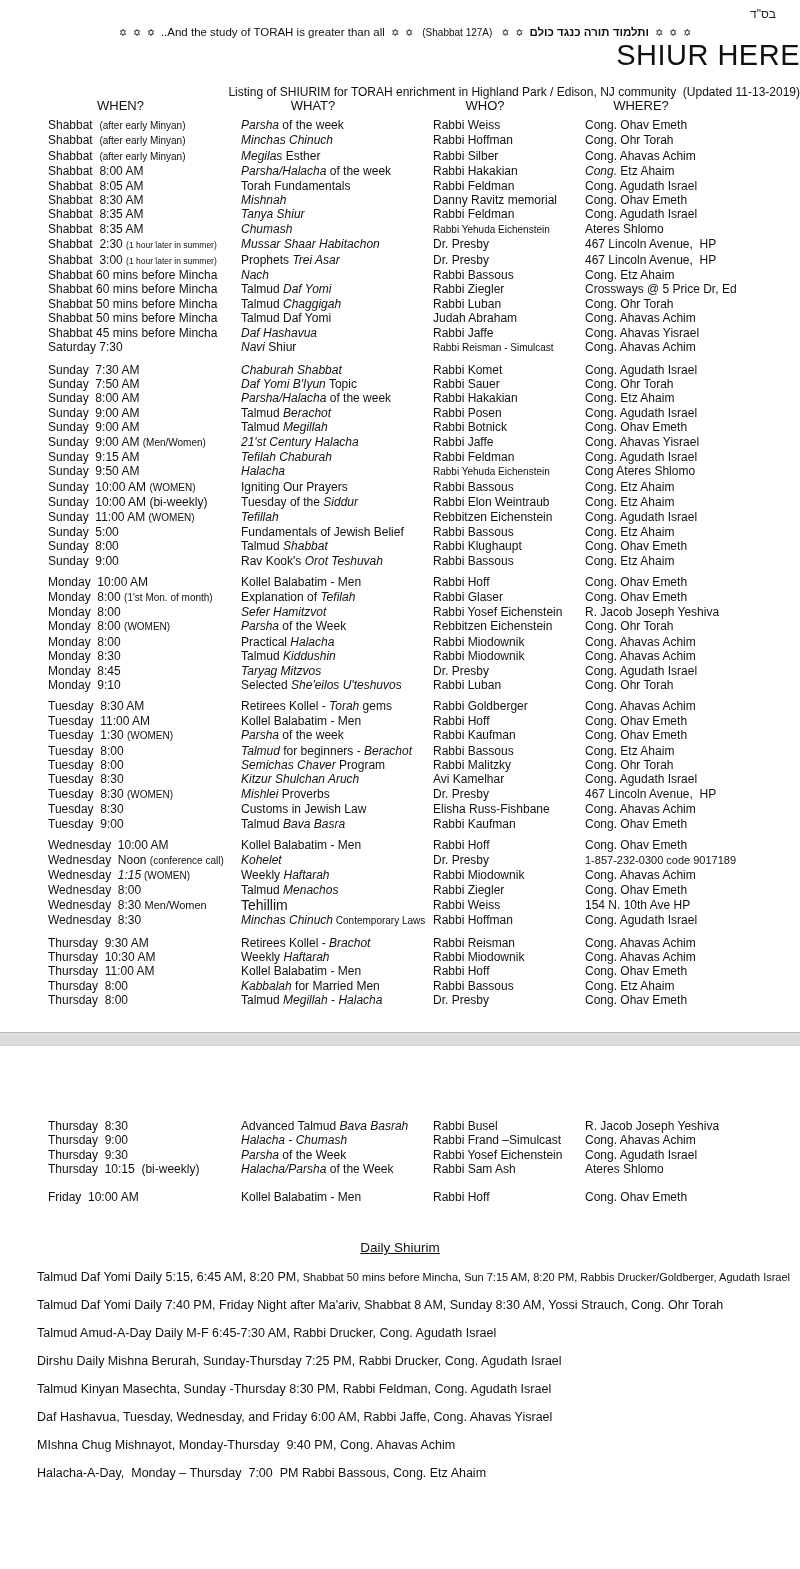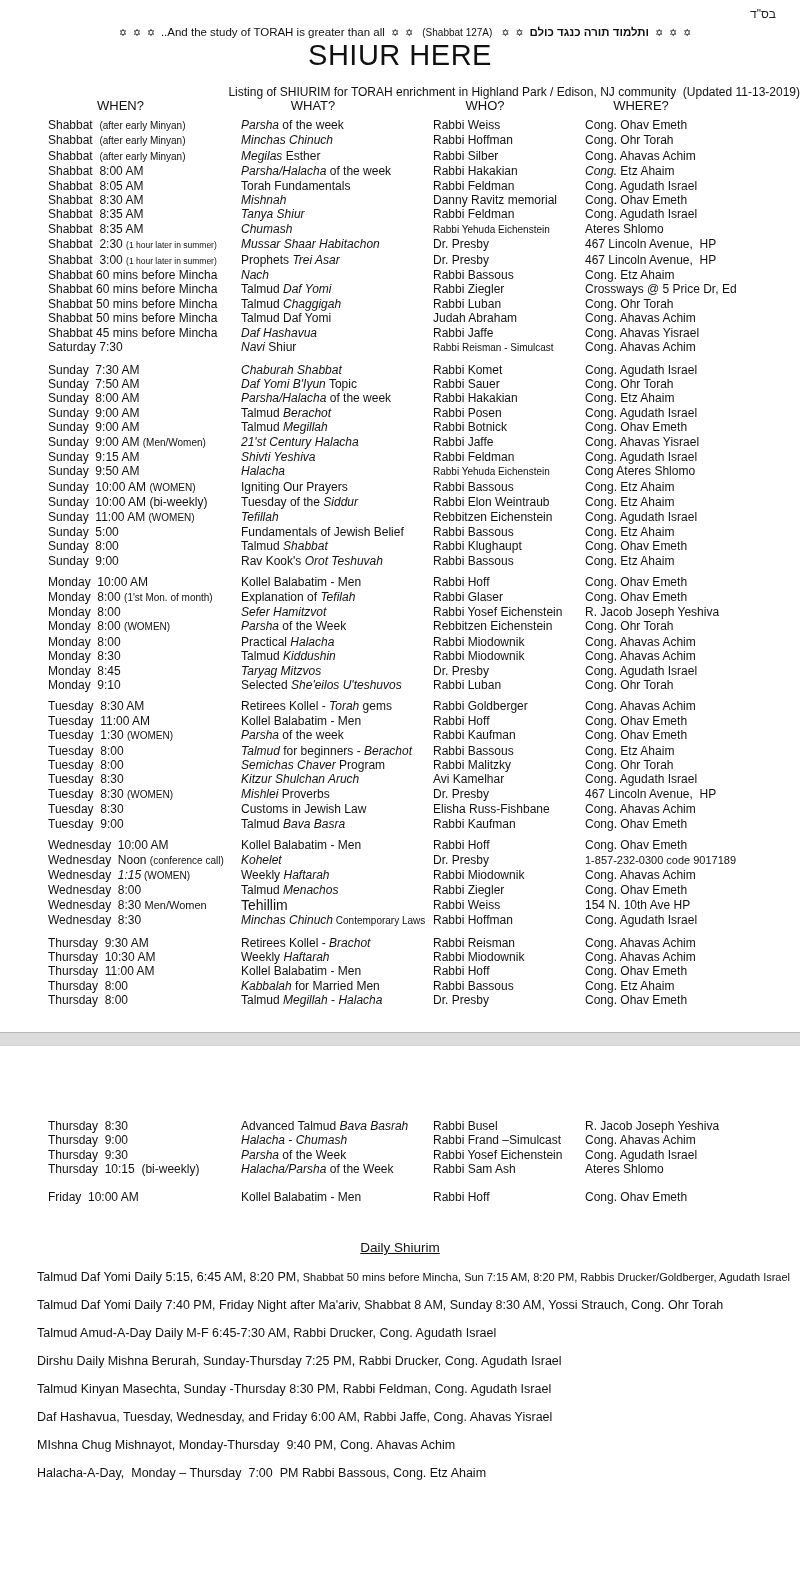--- a/index.html
+++ b/index.html
@@ -6,21 +6,21 @@
   body{
     width:800px;height:1569px;overflow:hidden;position:relative;
     font-family:"Liberation Sans","DejaVu Sans",sans-serif;color:#111;
     -webkit-font-smoothing:antialiased;
   }
   .page{position:relative;background:#fff;}
   .page1{height:1032px;box-sizing:border-box;}
   .besod{position:absolute;top:7px;right:24px;font-size:12px;color:#222;}
   .tagline{padding-top:26px;text-align:center;font-size:11.5px;white-space:pre;color:#111;padding-left:10px;}
   .tagline .star{font-size:9.5px;}
-  .doc-title{margin:2px 0 0 0;text-align:center;font-size:29px;line-height:30px;font-weight:400;letter-spacing:.5px;}
+  .doc-title{margin:2px 0 0 0;text-align:right;font-size:29px;line-height:30px;font-weight:400;letter-spacing:.5px;}
   .subtitle{text-align:right;font-size:12px;line-height:13px;margin-top:16px;white-space:pre;}
   .colheads{display:grid;grid-template-columns:193px 192px 152px 160px;padding-left:24px;margin-top:1px;font-size:13px;line-height:12px;}
   .colheads span{text-align:center;}
   .shiur-table{padding-left:48px;}
   #table1{margin-top:6px;}
   .group{margin-bottom:7px;}
   .page2 .group{margin-bottom:13px;}
   .row{display:grid;grid-template-columns:193px 192px 152px 1fr;font-size:12px;line-height:14.4px;}
   .cell{white-space:pre;overflow:visible;}
   .it{font-style:italic;}
@@ -182,21 +182,21 @@
           <div class="cell where">Cong. Ohav Emeth</div>
         </div>
         <div class="row">
           <div class="cell when"><span>Sunday  9:00 AM </span><span class="sm">(Men/Women)</span></div>
           <div class="cell what"><span class="it">21'st Century Halacha</span></div>
           <div class="cell who">Rabbi Jaffe</div>
           <div class="cell where">Cong. Ahavas Yisrael</div>
         </div>
         <div class="row">
           <div class="cell when">Sunday  9:15 AM</div>
-          <div class="cell what"><span class="it">Shivti Yeshiva</span></div>
+          <div class="cell what"><span class="it">Tefilah Chaburah</span></div>
           <div class="cell who">Rabbi Feldman</div>
           <div class="cell where">Cong. Agudath Israel</div>
         </div>
         <div class="row">
           <div class="cell when">Sunday  9:50 AM</div>
           <div class="cell what"><span class="it">Halacha</span></div>
           <div class="cell who"><span class="sm">Rabbi Yehuda Eichenstein</span></div>
           <div class="cell where">Cong Ateres Shlomo</div>
         </div>
         <div class="row">

